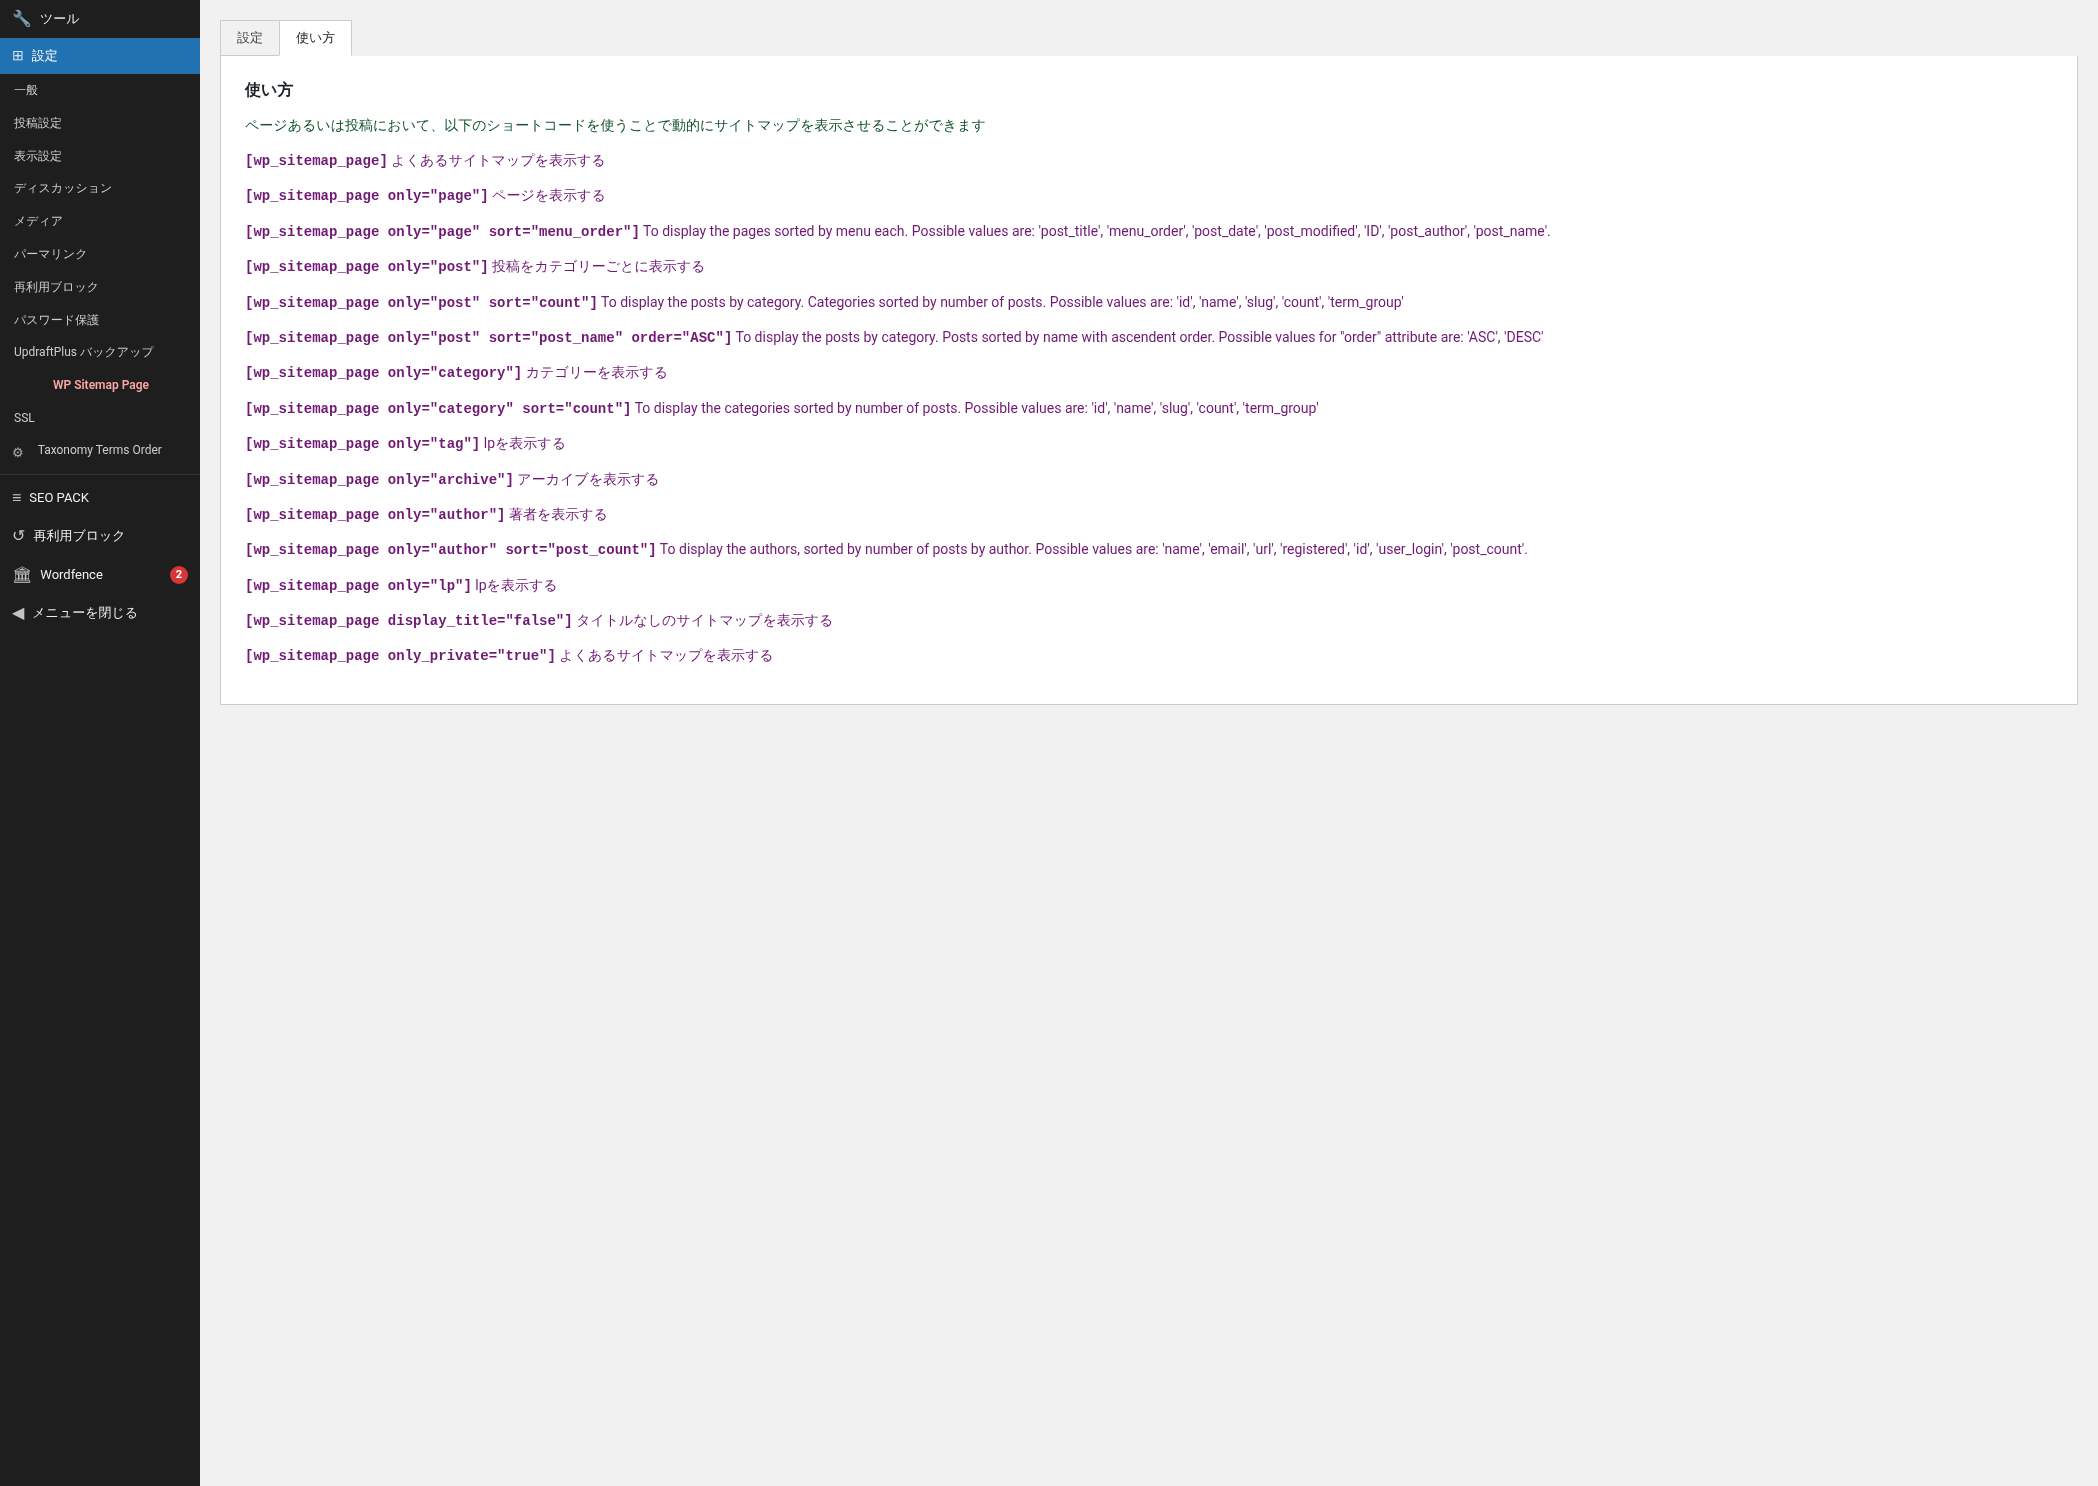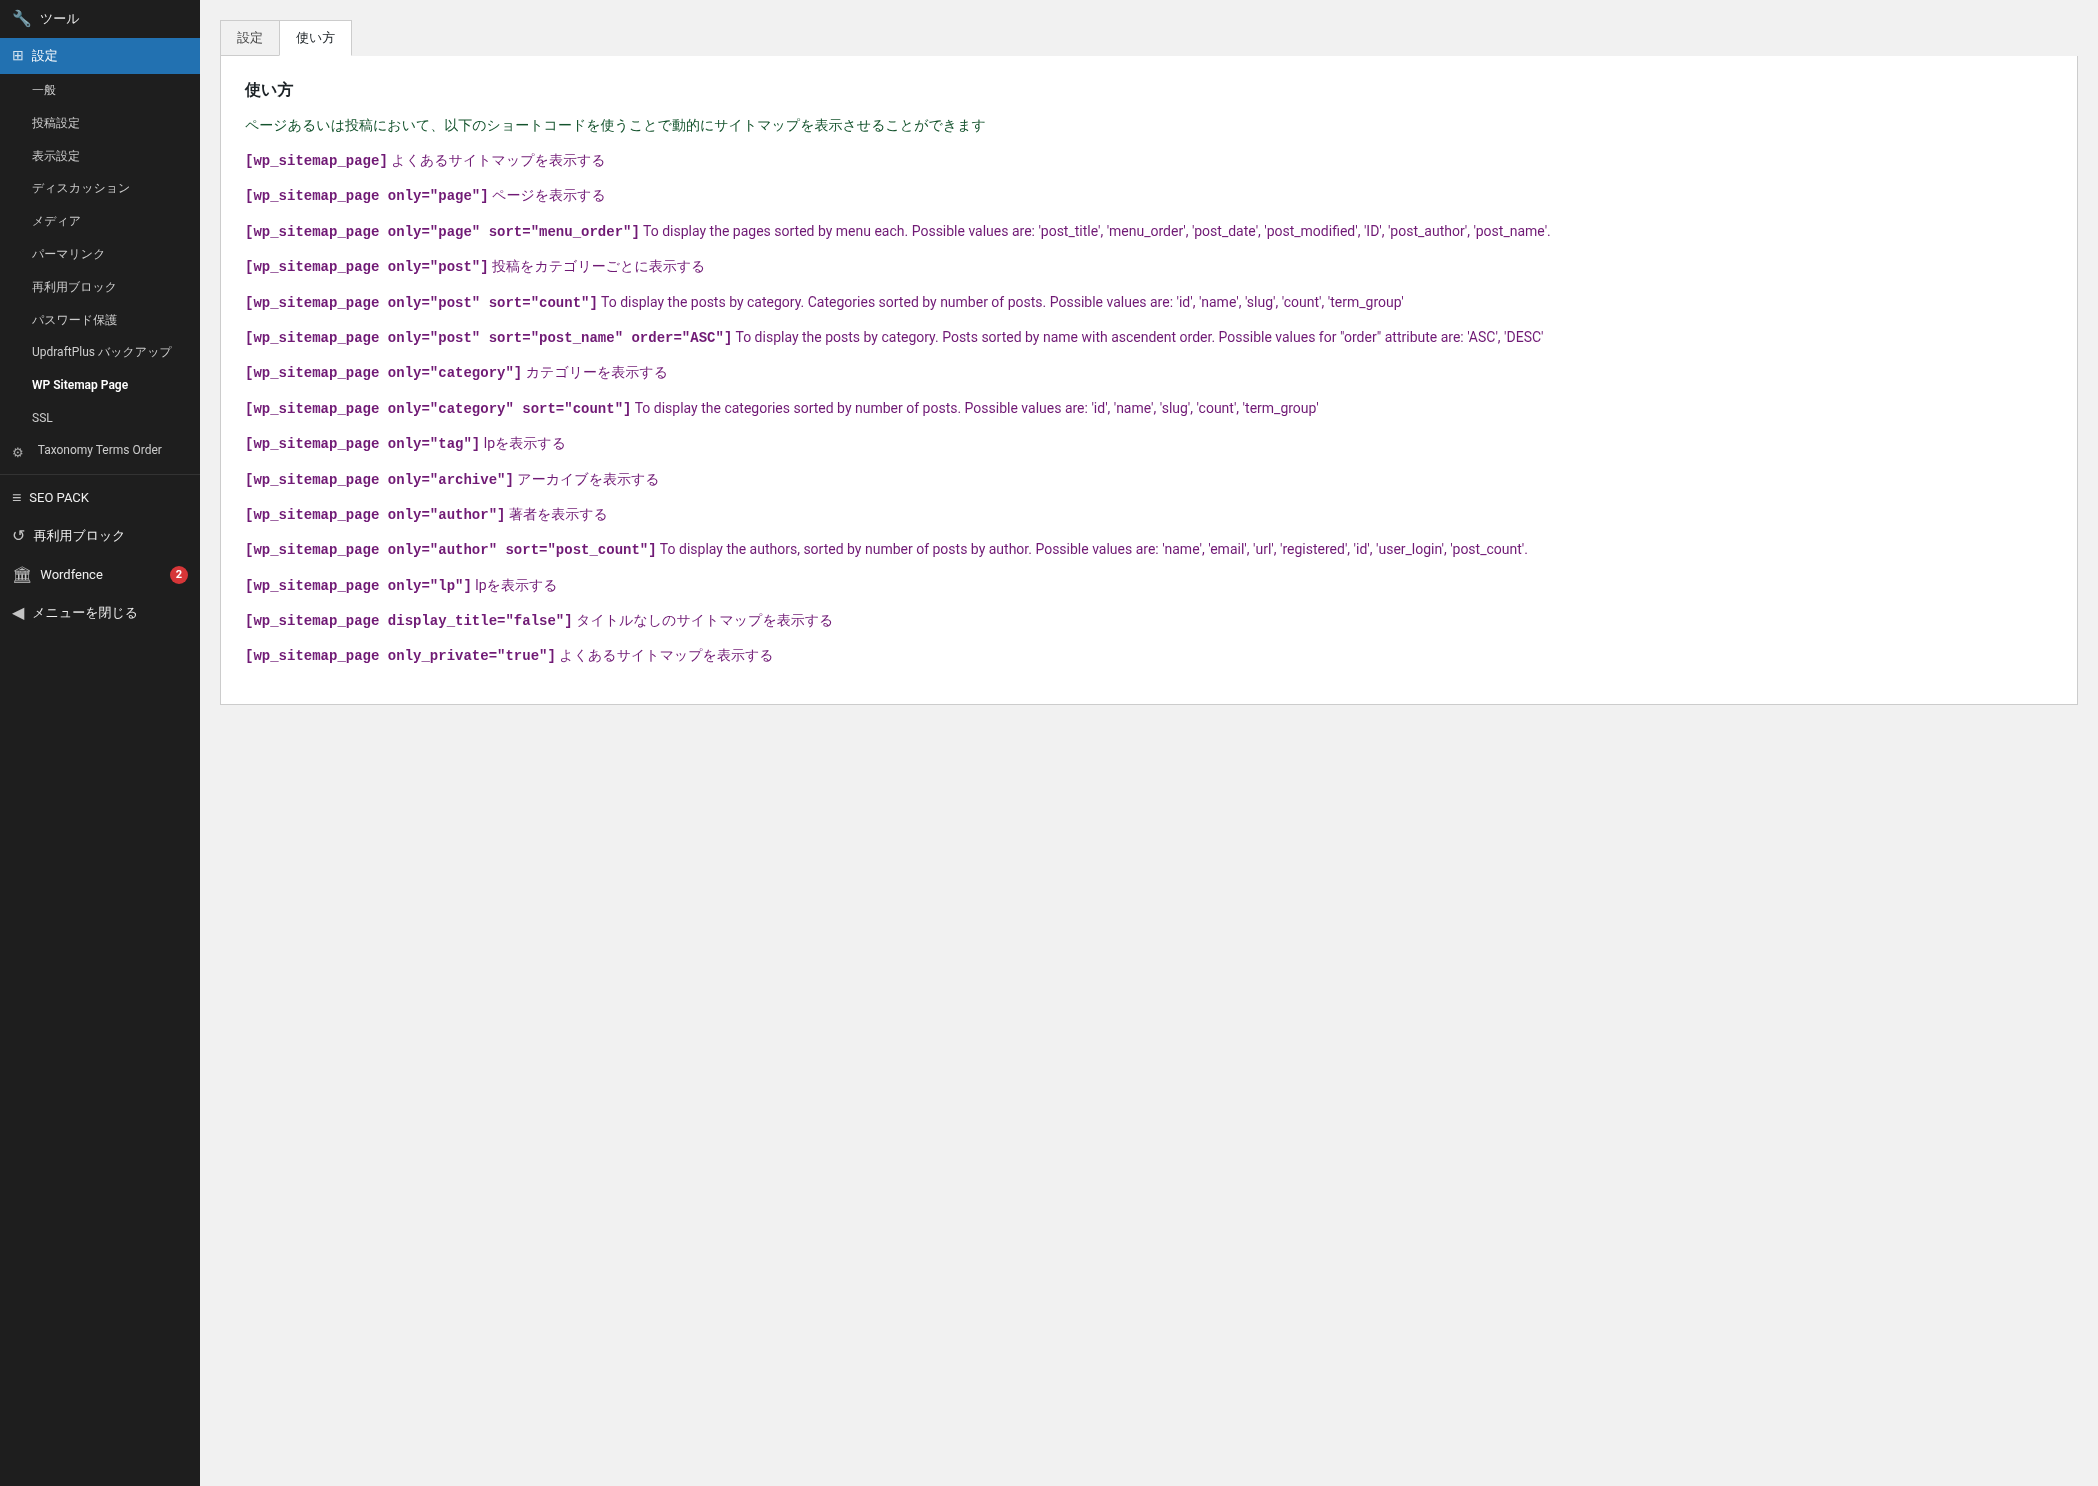--- a/index.html
+++ b/index.html
@@ -32,21 +32,21 @@
       gap: 8px;
       line-height: 1.4;
     }
 
     .sidebar-item.active {
       background: #2271b1;
       color: #fff;
     }
 
     .sidebar-item.sub {
-      padding-left: 32px;
+      padding-left: 14px;
       font-size: 12px;
       color: #ccc;
     }
 
     .sidebar-icon {
       font-size: 16px;
       flex-shrink: 0;
       opacity: 0.8;
     }
 
@@ -185,21 +185,21 @@
   </div>
   <div class="sidebar-item sub">
     <span class="sidebar-label">再利用ブロック</span>
   </div>
   <div class="sidebar-item sub">
     <span class="sidebar-label">パスワード保護</span>
   </div>
   <div class="sidebar-item sub">
     <span class="sidebar-label">UpdraftPlus バックアップ</span>
   </div>
-  <div class="sidebar-item sub" style="font-weight:600; color:#ffffff;">
+  <div class="sidebar-item sub" style="font-weight:600; color:#fca5a5;text-align:center;">
     <span class="sidebar-label">WP Sitemap Page</span>
   </div>
   <div class="sidebar-item sub">
     <span class="sidebar-label">SSL</span>
   </div>
   <div class="sidebar-item sub taxonomy">
     <span class="sidebar-icon" style="font-size:13px; margin-right:6px; margin-top:1px;">⚙</span>
     <span class="sidebar-label">Taxonomy Terms Order</span>
   </div>
 

